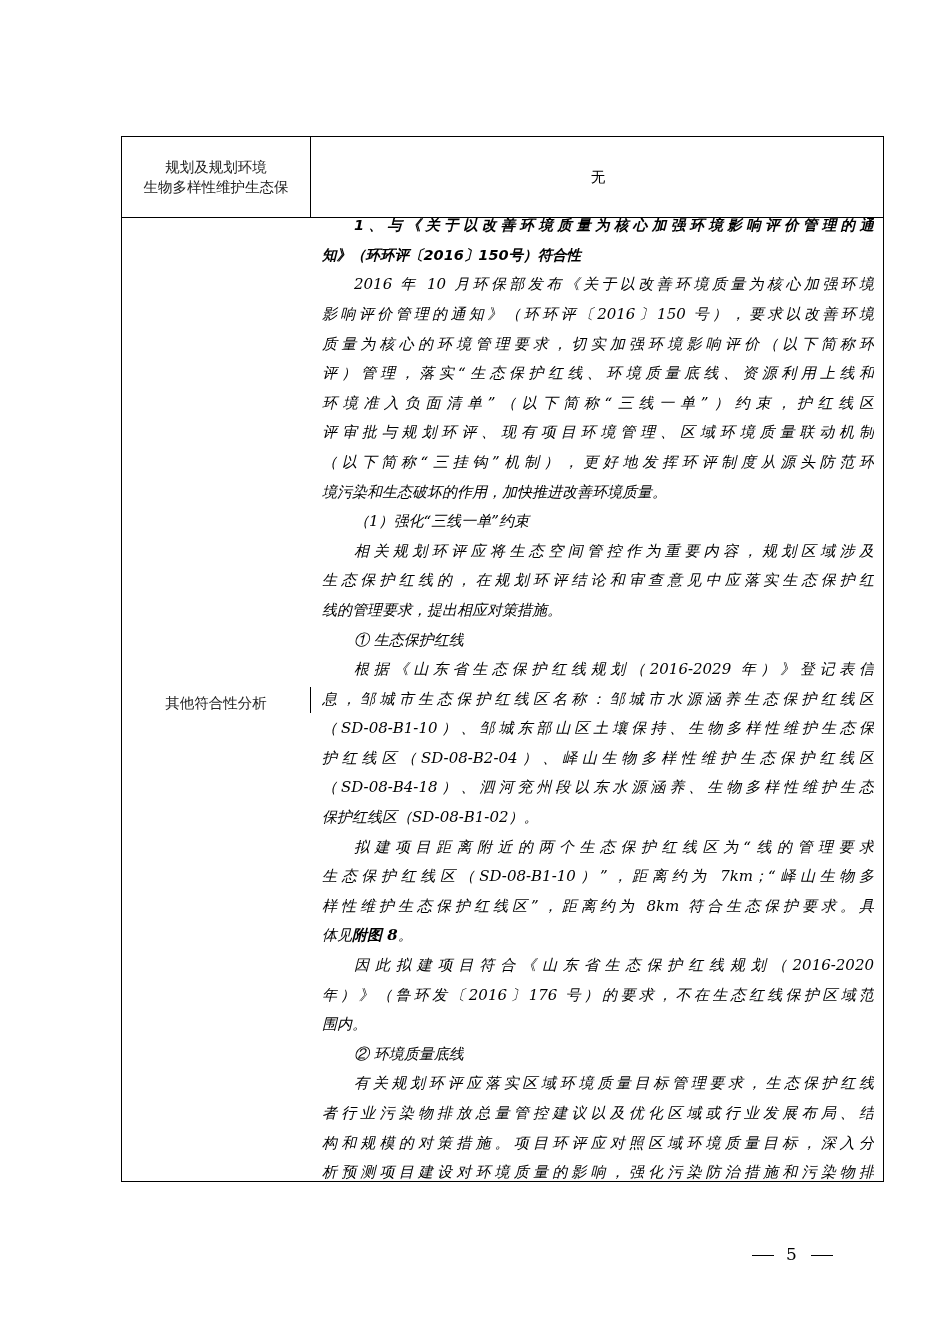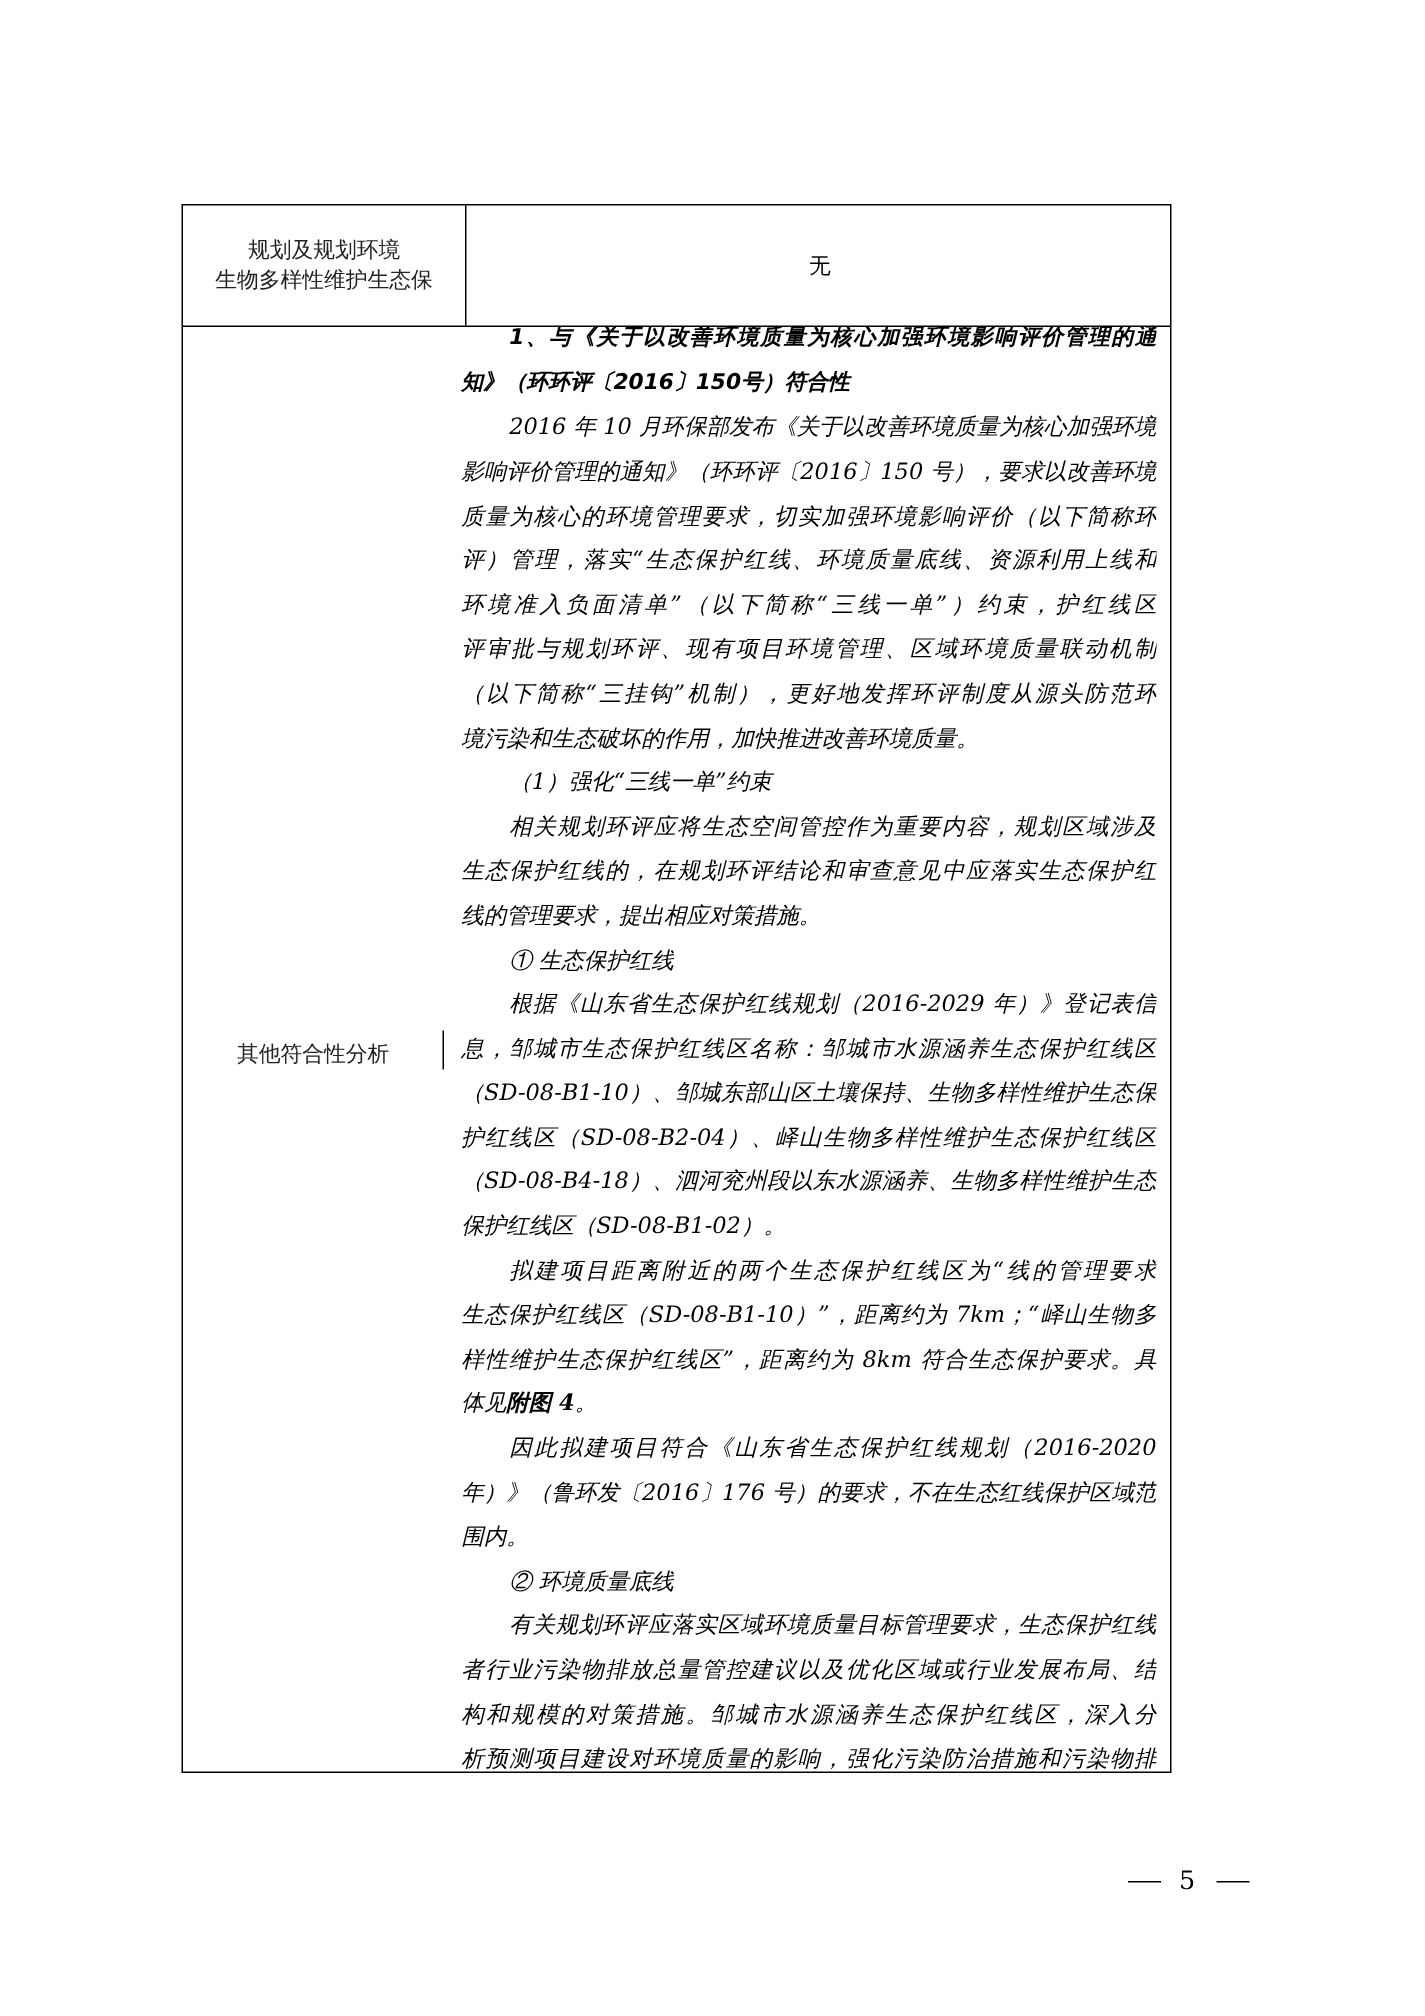--- a/index.html
+++ b/index.html
@@ -1,18 +1,18 @@
 <!DOCTYPE html>
 <html><head>
   <meta charset="utf-8">
   <style>
     html, body { margin: 0; padding: 0; background: #ffffff; }
     body { width: 950px; height: 1344px; position: relative; font-family: "DejaVu Serif", "Liberation Serif", serif; color: #000; }
     .table {
-      position: absolute; left: 121px; top: 136px; width: 660px;
+      position: absolute; left: 121px; top: 136px; width: 763px;
       border: 1.5px solid #000; box-sizing: border-box;
     }
     .row { display: flex; border-bottom: 1px solid #000; }
     .row:last-child { border-bottom: none; align-items: center; }
     .cell-left {
       width: 189px; border-right: 1px solid #000; box-sizing: border-box;
       font-size: 14.5px; color: #222; text-align: center;
     }
     .cell-right { flex: 1; box-sizing: border-box; padding: 0 9px 0 11px; }
     .row1 { height: 80px; }
@@ -80,35 +80,35 @@
         <div class="line">（SD-08-B1-10）、邹城东部山区土壤保持、生物多样性维护生态保</div>
         <div class="line">护红线区（SD-08-B2-04）、峄山生物多样性维护生态保护红线区</div>
         <div class="line">（SD-08-B4-18）、泗河兖州段以东水源涵养、生物多样性维护生态</div>
         <div class="line last">保护红线区（SD-08-B1-02）。</div>
       </div>
 
       <div>
         <div class="line indent">拟建项目距离附近的两个生态保护红线区为“线的管理要求</div>
         <div class="line">生态保护红线区（SD-08-B1-10）”，距离约为 7km；“峄山生物多</div>
         <div class="line">样性维护生态保护红线区”，距离约为 8km 符合生态保护要求。具</div>
-        <div class="line last"><span>体见</span><span class="bold">附图 4</span><span>。</span></div>
+        <div class="line last"><span>体见</span><span class="bold">附图 8</span><span>。</span></div>
       </div>
 
       <div>
         <div class="line indent">因此拟建项目符合《山东省生态保护红线规划（2016-2020</div>
         <div class="line">年）》（鲁环发〔2016〕176 号）的要求，不在生态红线保护区域范</div>
         <div class="line last">围内。</div>
       </div>
 
       <div class="line indent last">② 环境质量底线</div>
 
       <div>
         <div class="line indent">有关规划环评应落实区域环境质量目标管理要求，生态保护红线</div>
         <div class="line">者行业污染物排放总量管控建议以及优化区域或行业发展布局、结</div>
-        <div class="line">构和规模的对策措施。邹城市水源涵养生态保护红线区，深入分</div>
+        <div class="line">构和规模的对策措施。项目环评应对照区域环境质量目标，深入分</div>
         <div class="line">析预测项目建设对环境质量的影响，强化污染防治措施和污染物排</div>
       </div>
     </div>
   </div>
 </div>
 
 <div class="page-number">
   <span class="dash"></span><span>5</span><span class="dash"></span>
 </div>
 

